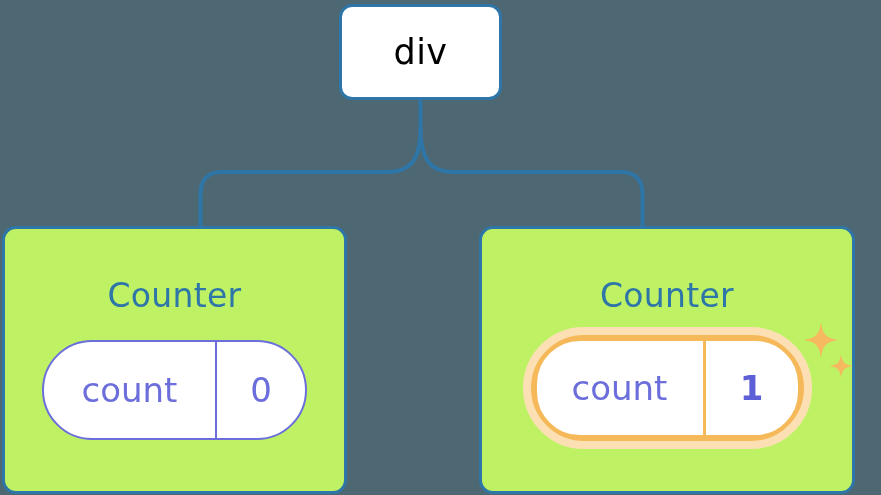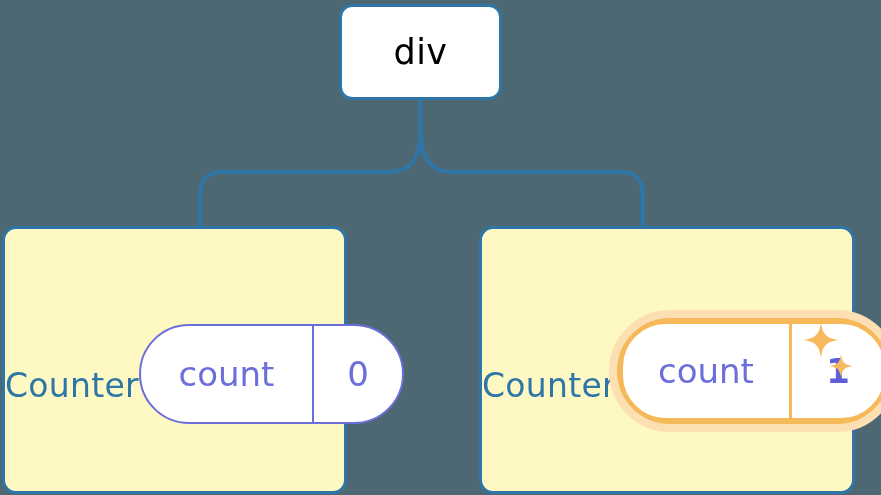--- a/index.html
+++ b/index.html
@@ -45,25 +45,25 @@
     font-size: 35px;
     color: #000000;
     letter-spacing: 0.5px;
     line-height: 1;
   }
 
   
   .card {
     position: absolute;
     box-sizing: border-box;
-    background: #fef9c3;
+    background: #bef264;
     border: 3px solid #2f76a8;
     border-radius: 14px;
     display: flex;
-    flex-direction: row;
+    flex-direction: column;
     align-items: center;
   }
   .card-left {
     left: 2px;
     top: 226px;
     width: 345px;
     height: 268px;
   }
   .card-right {
     left: 479px;

